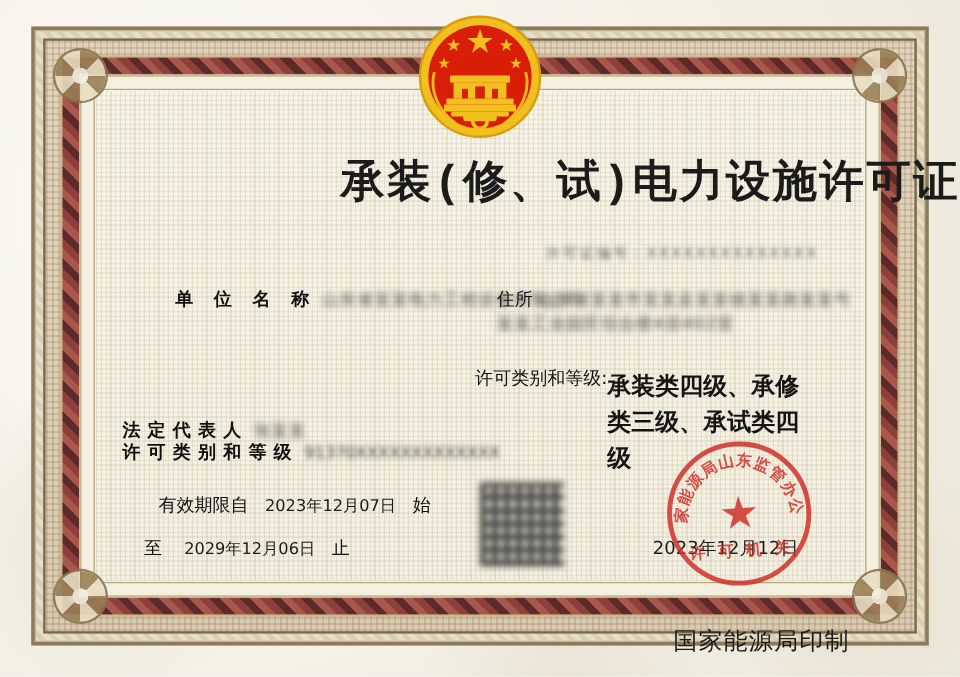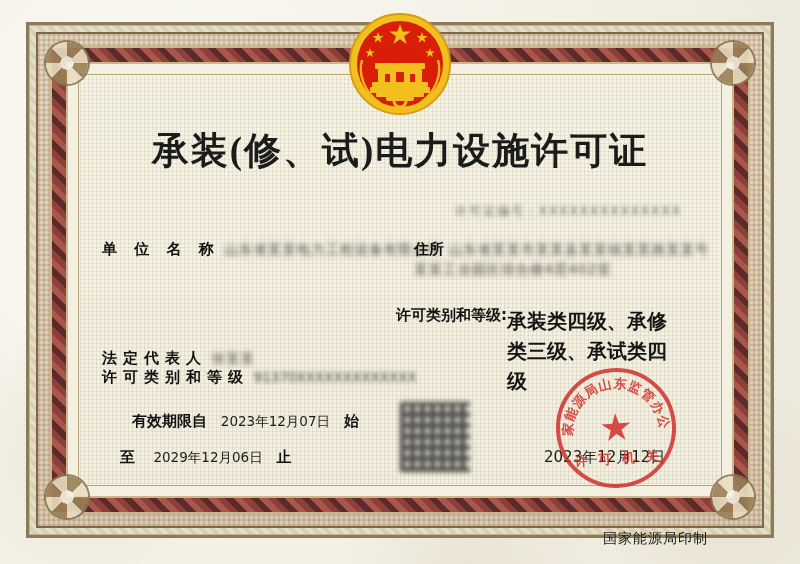--- a/index.html
+++ b/index.html
@@ -111,22 +111,22 @@
     width: 116px;
     height: 112px;
     z-index: 6;
   }
 
   
   .title {
     position: absolute;
     top: 126px;
     left: 0; right: 0;
-    text-align: center;
-    font-family: Liberation Serif, serif;
+    text-align: right;
+    font-family: Liberation Mono, monospace;
     font-size: 37px;
     font-weight: bold;
     letter-spacing: 2px;
     color: #1b1b1b;
     z-index: 5;
   }
 
   
   .cert-no {
     position: absolute;
@@ -145,21 +145,21 @@
     position: absolute;
     left: 96px;
     right: 96px;
     top: 240px;
     z-index: 5;
     font-size: 14.5px;
     color: #121212;
   }
   .row { position: absolute; }
   .lbl {
-    font-weight: bold;
+    font-weight: normal;
     font-size: 15px;
     color: #111;
     white-space: nowrap;
   }
   .lbl-spread {
     font-weight: bold;
     font-size: 15px;
     color: #111;
     white-space: nowrap;
     letter-spacing: 6px;
@@ -174,21 +174,21 @@
     opacity: 0.8;
     letter-spacing: 1px;
   }
   .val-blur-sm { filter: blur(2.2px); opacity: 0.8; }
   .val-wrap {
     white-space: normal;
     line-height: 1.45;
   }
 
   
-  #row-unit-name   { left: 6px;  top: 0px; }
+  #row-unit-name   { left: 6px;  top: 0px; padding-left: 44px; }
   #row-address     { left: 318px; top: 0px; width: 300px; }
   #row-legal-rep   { left: 6px;  top: 66px; margin-top: 43px; }
   #row-category    { left: 300px; top: 66px; width: 312px; }
   #row-credit-code { left: 6px;  top: 128px; }
   #row-valid-from  { left: 0px;  top: 172px; margin-left: 36px; }
   #row-valid-to    { left: 24px; top: 208px; }
   #row-issue-date  { left: 448px; top: 208px; }
 
   .cat-value {
     display: inline-block;
@@ -258,21 +258,21 @@
     font-weight: bold;
     font-family: "DejaVu Sans", "Liberation Sans", sans-serif;
     letter-spacing: 1px;
   }
 
   
   .footer {
     position: absolute;
     right: 92px;
     bottom: 16px;
-    font-size: 14px;
+    font-size: 20px;
     color: #1a1a1a;
     letter-spacing: 1px;
     z-index: 8;
   }
 </style>
 </head>
 <body>
 
 <div id="certificate">
 

